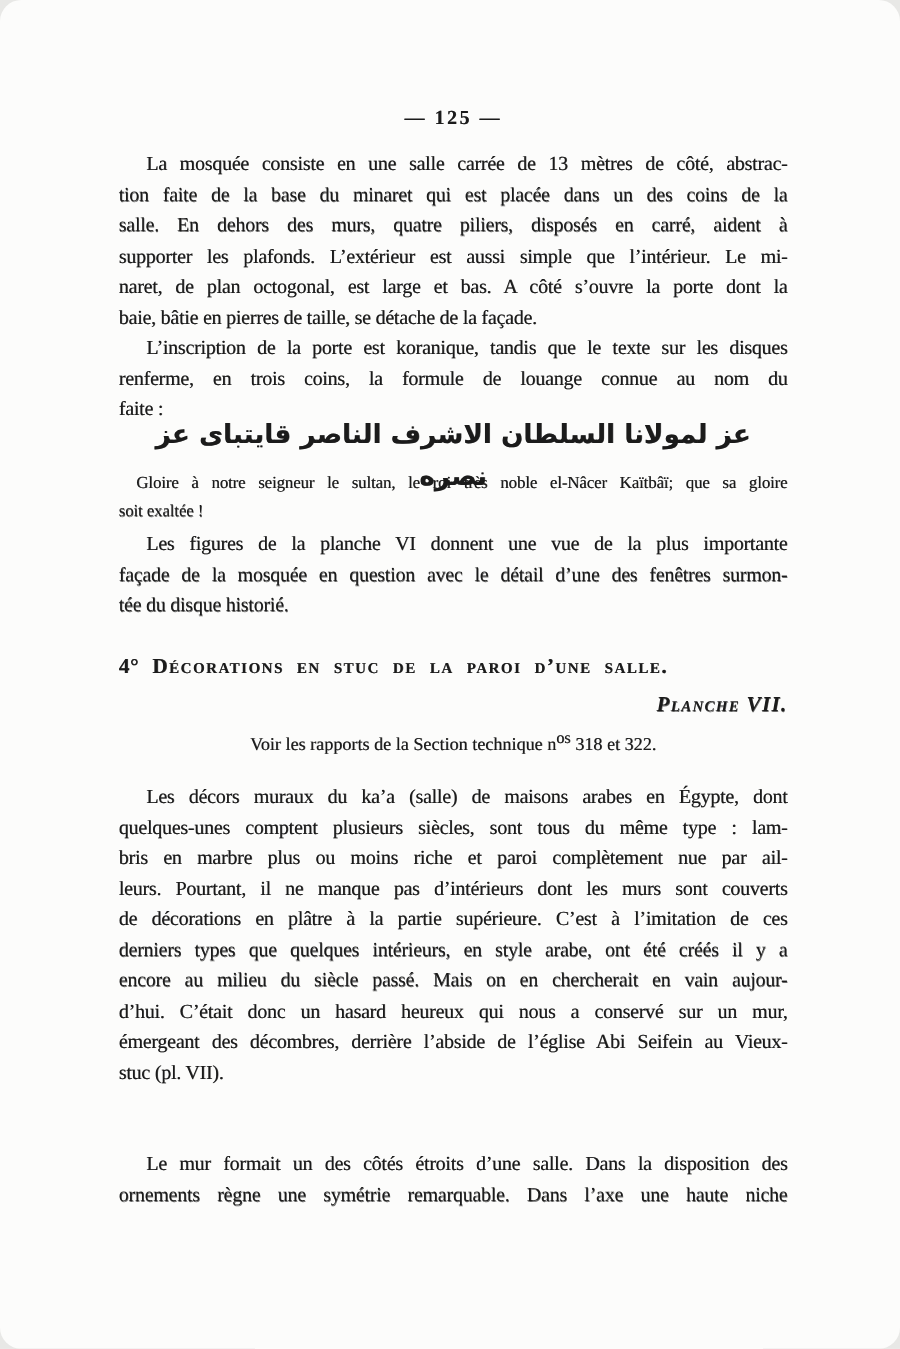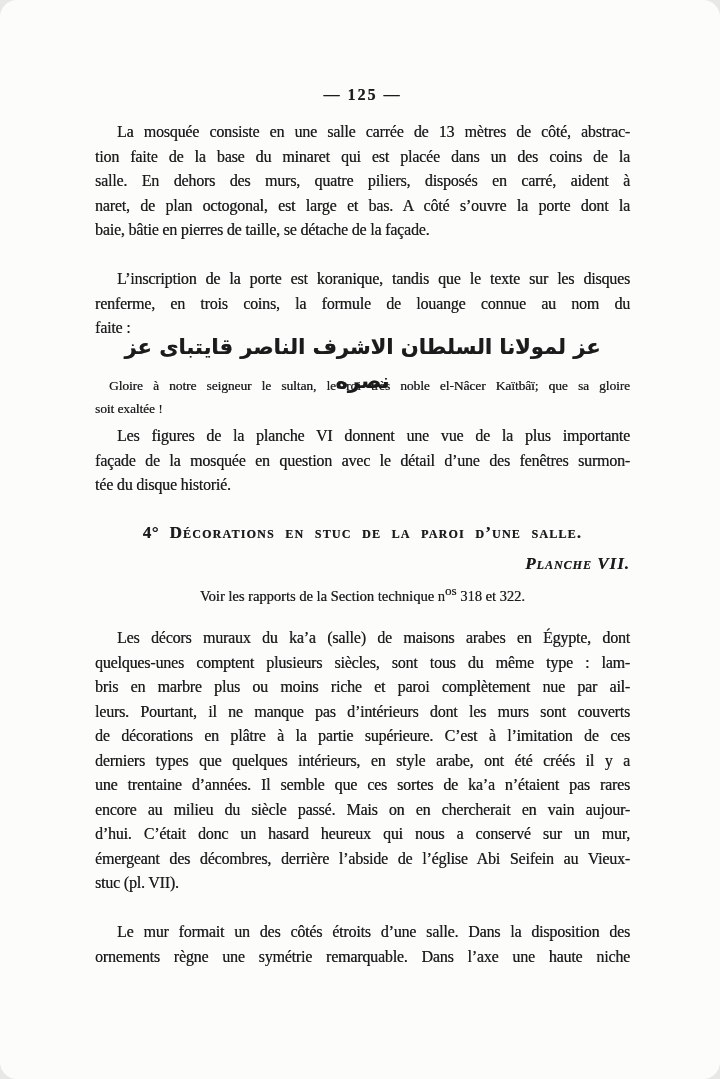--- a/index.html
+++ b/index.html
@@ -65,21 +65,21 @@
     font-size: 13.5px;
     line-height: 22.5px;
     letter-spacing: -0.1px;
   }
   .gloire .tline.indent { text-indent: 14px; }
   .p1 { top: 120px; }
   .p2 { top: 267px; }
   .p3 { top: 424px; }
   .heading {
     top: 523px;
-    text-align: center;
+    text-align: left;
     font-size: 17px;
     font-weight: bold;
     font-variant: small-caps;
     letter-spacing: 1.2px;
     word-spacing: 5px;
   }
   .heading .numeral {
     font-variant: normal;
     letter-spacing: 0.5px;
   }
@@ -110,20 +110,21 @@
 <body>
 
 <div class="page">
 
   <div class="pagenum ink">— 125 —</div>
 
   <div class="block bodytext ink p1">
       <div class="tline indent">La mosquée consiste en une salle carrée de 13 mètres de côté, abstrac-</div>
       <div class="tline">tion faite de la base du minaret qui est placée dans un des coins de la</div>
       <div class="tline">salle. En dehors des murs, quatre piliers, disposés en carré, aident à</div>
+      <div class="tline">supporter les plafonds. L’extérieur est aussi simple que l’intérieur. Le mi-</div>
       <div class="tline">naret, de plan octogonal, est large et bas. A côté s’ouvre la porte dont la</div>
       <div class="tline lastline">baie, bâtie en pierres de taille, se détache de la façade.</div>
     </div>
 
   <div class="block bodytext ink p2">
       <div class="tline indent">L’inscription de la porte est koranique, tandis que le texte sur les disques</div>
       <div class="tline">renferme, en trois coins, la formule de louange connue au nom du</div>
       <div class="tline lastline">faite :</div>
     </div>
 
@@ -151,21 +152,20 @@
     <span>Voir les rapports de la Section technique n</span><sup>os</sup><span> 318 et 322.</span>
   </div>
 
   <div class="block bodytext ink p4">
       <div class="tline indent">Les décors muraux du ka’a (salle) de maisons arabes en Égypte, dont</div>
       <div class="tline">quelques-unes comptent plusieurs siècles, sont tous du même type : lam-</div>
       <div class="tline">bris en marbre plus ou moins riche et paroi complètement nue par ail-</div>
       <div class="tline">leurs. Pourtant, il ne manque pas d’intérieurs dont les murs sont couverts</div>
       <div class="tline">de décorations en plâtre à la partie supérieure. C’est à l’imitation de ces</div>
       <div class="tline">derniers types que quelques intérieurs, en style arabe, ont été créés il y a</div>
-      <div class="tline">une trentaine d’années. Il semble que ces sortes de ka’a n’étaient pas rares</div>
       <div class="tline">encore au milieu du siècle passé. Mais on en chercherait en vain aujour-</div>
       <div class="tline">d’hui. C’était donc un hasard heureux qui nous a conservé sur un mur,</div>
       <div class="tline">émergeant des décombres, derrière l’abside de l’église Abi Seifein au Vieux-</div>
       <div class="tline lastline">stuc (pl. VII).</div>
     </div>
 
   <div class="block bodytext ink p5">
       <div class="tline indent">Le mur formait un des côtés étroits d’une salle. Dans la disposition des</div>
       <div class="tline">ornements règne une symétrie remarquable. Dans l’axe une haute niche</div>
     </div>

